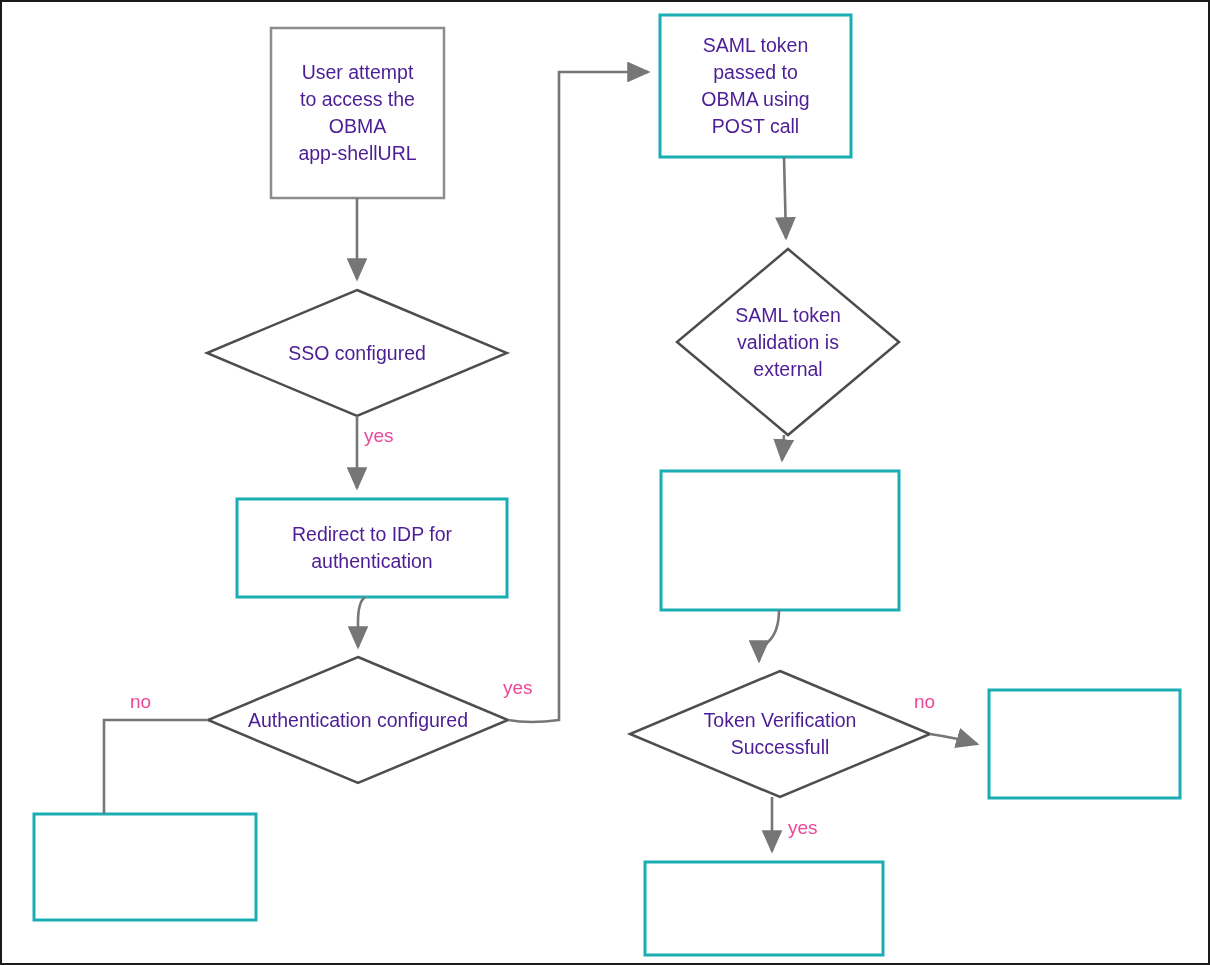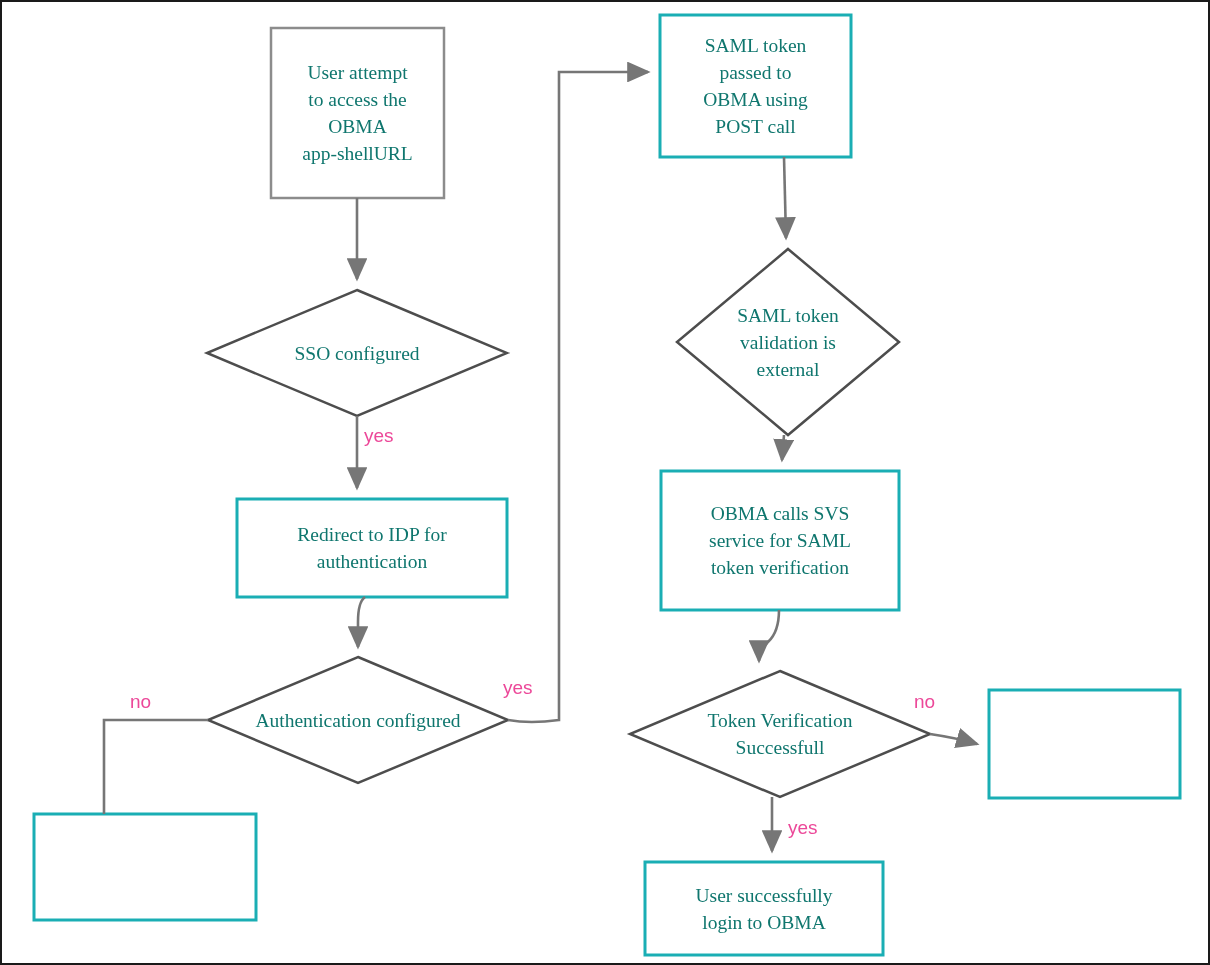--- a/index.html
+++ b/index.html
@@ -26,22 +26,22 @@
     top: 0;
     width: 1210px;
     height: 965px;
   }
   .node-label {
     position: absolute;
     display: flex;
     align-items: center;
     justify-content: center;
     text-align: center;
-    color: #0f766e;
-    font-family: Liberation Serif, serif;
+    color: #4c1d95;
+    font-family: Liberation Sans, sans-serif;
     font-size: 19.5px;
     line-height: 27px;
     pointer-events: none;
     white-space: pre-line;
     padding: 10px 4px;
     box-sizing: border-box;
   }
   .edge-label {
     position: absolute;
     color: #ec4899;
@@ -121,30 +121,25 @@
 
   <div class="node-label" style="left:658px; top:13px; width:191px; height:142px;">SAML token
 passed to
 OBMA using
 POST call</div>
 
   <div class="node-label" style="left:675px; top:247px; width:222px; height:186px;">SAML token
 validation is
 external</div>
 
-  <div class="node-label" style="left:659px; top:469px; width:238px; height:139px;">OBMA calls SVS
-service for SAML
-token verification</div>
 
   <div class="node-label" style="left:628px; top:669px; width:300px; height:126px;">Token Verification
 Successfull</div>
 
 
-  <div class="node-label" style="left:643px; top:860px; width:238px; height:93px;">User successfully
-login to OBMA</div>
 
   <div class="edge-label" style="left:362px; top:424px;">yes</div>
 
   <div class="edge-label" style="left:128px; top:690px;">no</div>
 
   <div class="edge-label" style="left:501px; top:676px;">yes</div>
 
   <div class="edge-label" style="left:912px; top:690px;">no</div>
 
   <div class="edge-label" style="left:786px; top:816px;">yes</div>

